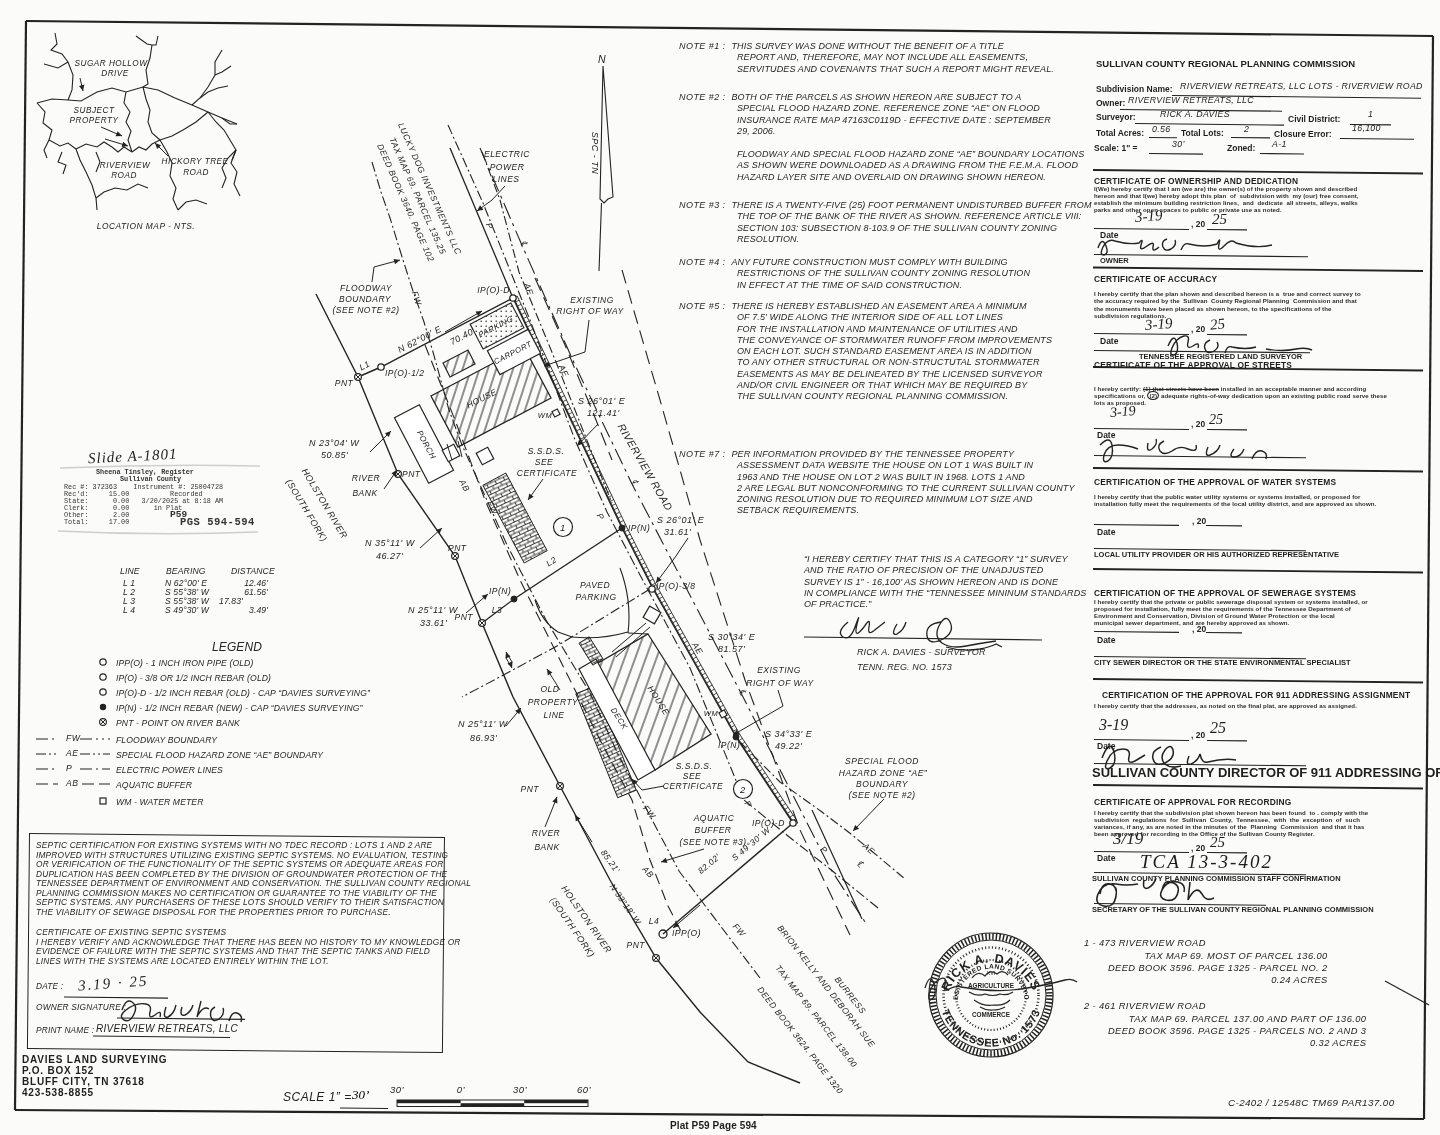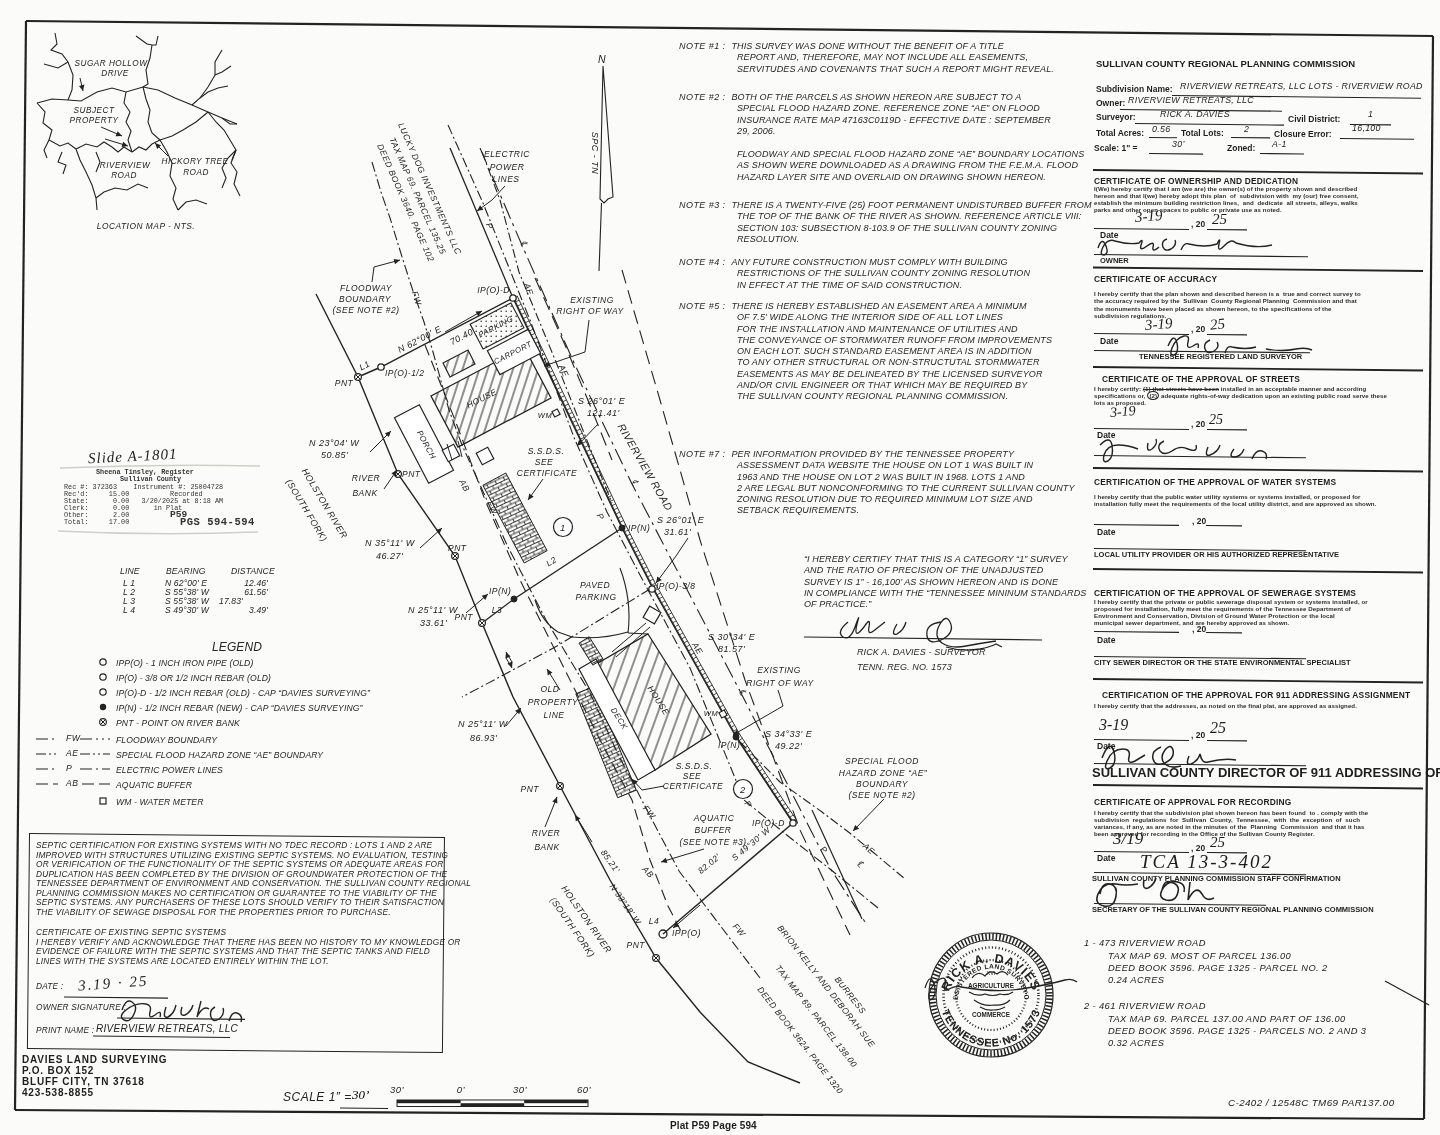--- a/index.html
+++ b/index.html
@@ -11,21 +11,21 @@
 .dt,.note,.rh,.rl,.rp,.fv,.st,.sp,.firm,.lst{position:absolute;white-space:nowrap;}
 .note{font-style:italic;font-size:9px;line-height:11.3px;letter-spacing:0.12px;color:#252525;}
 .nl{letter-spacing:0.45px;}
 .rh{font-weight:bold;font-size:8.4px;letter-spacing:0.2px;color:#1e1e1e;}
 .rl{font-weight:bold;font-size:8.5px;color:#1e1e1e;}
 .rp{font-weight:bold;font-size:6.1px;line-height:6.9px;color:#2b2b2b;width:332px;white-space:normal;text-align:justify;letter-spacing:0.1px;}
 .fv{font-style:italic;font-size:8.8px;letter-spacing:0.3px;color:#222;}
 .st{font-family:"Liberation Mono",monospace;font-size:6.8px;color:#333;}
 .sp{font-style:italic;font-size:8.3px;line-height:9.55px;letter-spacing:0.2px;color:#252525;}
 .firm{font-size:10px;letter-spacing:0.8px;color:#1e1e1e;font-weight:bold;font-family:"Liberation Sans",sans-serif;}
-.lst{font-style:italic;font-size:9.3px;line-height:11.8px;letter-spacing:0.4px;color:#222;}
+.lst{font-style:italic;font-size:9.3px;line-height:11.8px;letter-spacing:0.4px;color:#222;text-align:right;}
 </style></head><body>
 <div id="page">
 <svg width="1440" height="1135" viewBox="0 0 1440 1135">
 <defs>
 <pattern id="hatchA" patternUnits="userSpaceOnUse" width="8" height="8" patternTransform="rotate(18)">
 <line x1="2" y1="0" x2="2" y2="8" stroke="#232323" stroke-width="1"></line>
         </pattern>
 <pattern id="hatchB" patternUnits="userSpaceOnUse" width="10" height="10" patternTransform="rotate(20)">
 <line x1="2" y1="0" x2="2" y2="10" stroke="#232323" stroke-width="1"></line>
         </pattern>
@@ -781,21 +781,21 @@
 <div class="rl" style="left:1100px;top:256px;font-size:7.5px;">OWNER</div>
 
 <div class="rh" style="left:1094px;top:274px;">CERTIFICATE OF ACCURACY</div>
 <div class="rp" style="left:1094px;top:290px;line-height:7.3px;">I hereby certify that the plan shown and described hereon is a&nbsp;&nbsp;true and correct survey to<br>the accuracy required by the&nbsp;&nbsp;Sullivan&nbsp;&nbsp;County Regional Planning&nbsp;&nbsp;Commission and that<br>the monuments have been placed as shown hereon, to the specifications of the<br>subdivision regulations.</div>
 <div class="hw" style="left:1145px;top:316px;font-size:15px;transform:rotate(-4deg);">3-19</div>
 <div class="rl" style="left:1191px;top:324px;">, 20</div>
 <div class="hw" style="left:1210px;top:316px;font-size:15px;transform:rotate(-6deg);">25</div>
 <div class="rl" style="left:1100px;top:336px;">Date</div>
 <div class="rl" style="left:1095px;top:352px;font-size:7.5px;margin-left:44px;">TENNESSEE REGISTERED LAND SURVEYOR</div>
 
-<div class="rh" style="left:1094px;top:374px;margin-left:8px;">CERTIFICATE OF THE APPROVAL OF STREETS</div>
+<div class="rh" style="left:1094px;top:360px;">CERTIFICATE OF THE APPROVAL OF STREETS</div>
 <div class="rp" style="left:1094px;top:385px;line-height:7.0px;">I hereby certify: <span style="text-decoration:line-through">(1) that streets have been</span> installed in an acceptable manner and according<br>specifications or, <span style="border:1px solid #232323;border-radius:50%;padding:0 1px">(2)</span> adequate rights-of-way dedication upon an existing public road serve these<br>lots as proposed.</div>
 <div class="hw" style="left:1110px;top:404px;font-size:14px;transform:rotate(-5deg);">3-19</div>
 <div class="rl" style="left:1191px;top:419px;">, 20</div>
 <div class="hw" style="left:1209px;top:412px;font-size:14px;font-style:italic;">25</div>
 <div class="rl" style="left:1097px;top:430px;">Date</div>
 
 <div class="rh" style="left:1094px;top:477px;">CERTIFICATION OF THE APPROVAL OF WATER SYSTEMS</div>
 <div class="rp" style="left:1094px;top:493px;line-height:7.0px;">I hereby certify that the public water utility systems or systems installed, or proposed for<br>installation fully meet the requirements of the local utility district, and are approved as shown.</div>
 <div class="rl" style="left:1192px;top:516px;">, 20</div>
 <div class="rl" style="left:1097px;top:527px;">Date</div>

